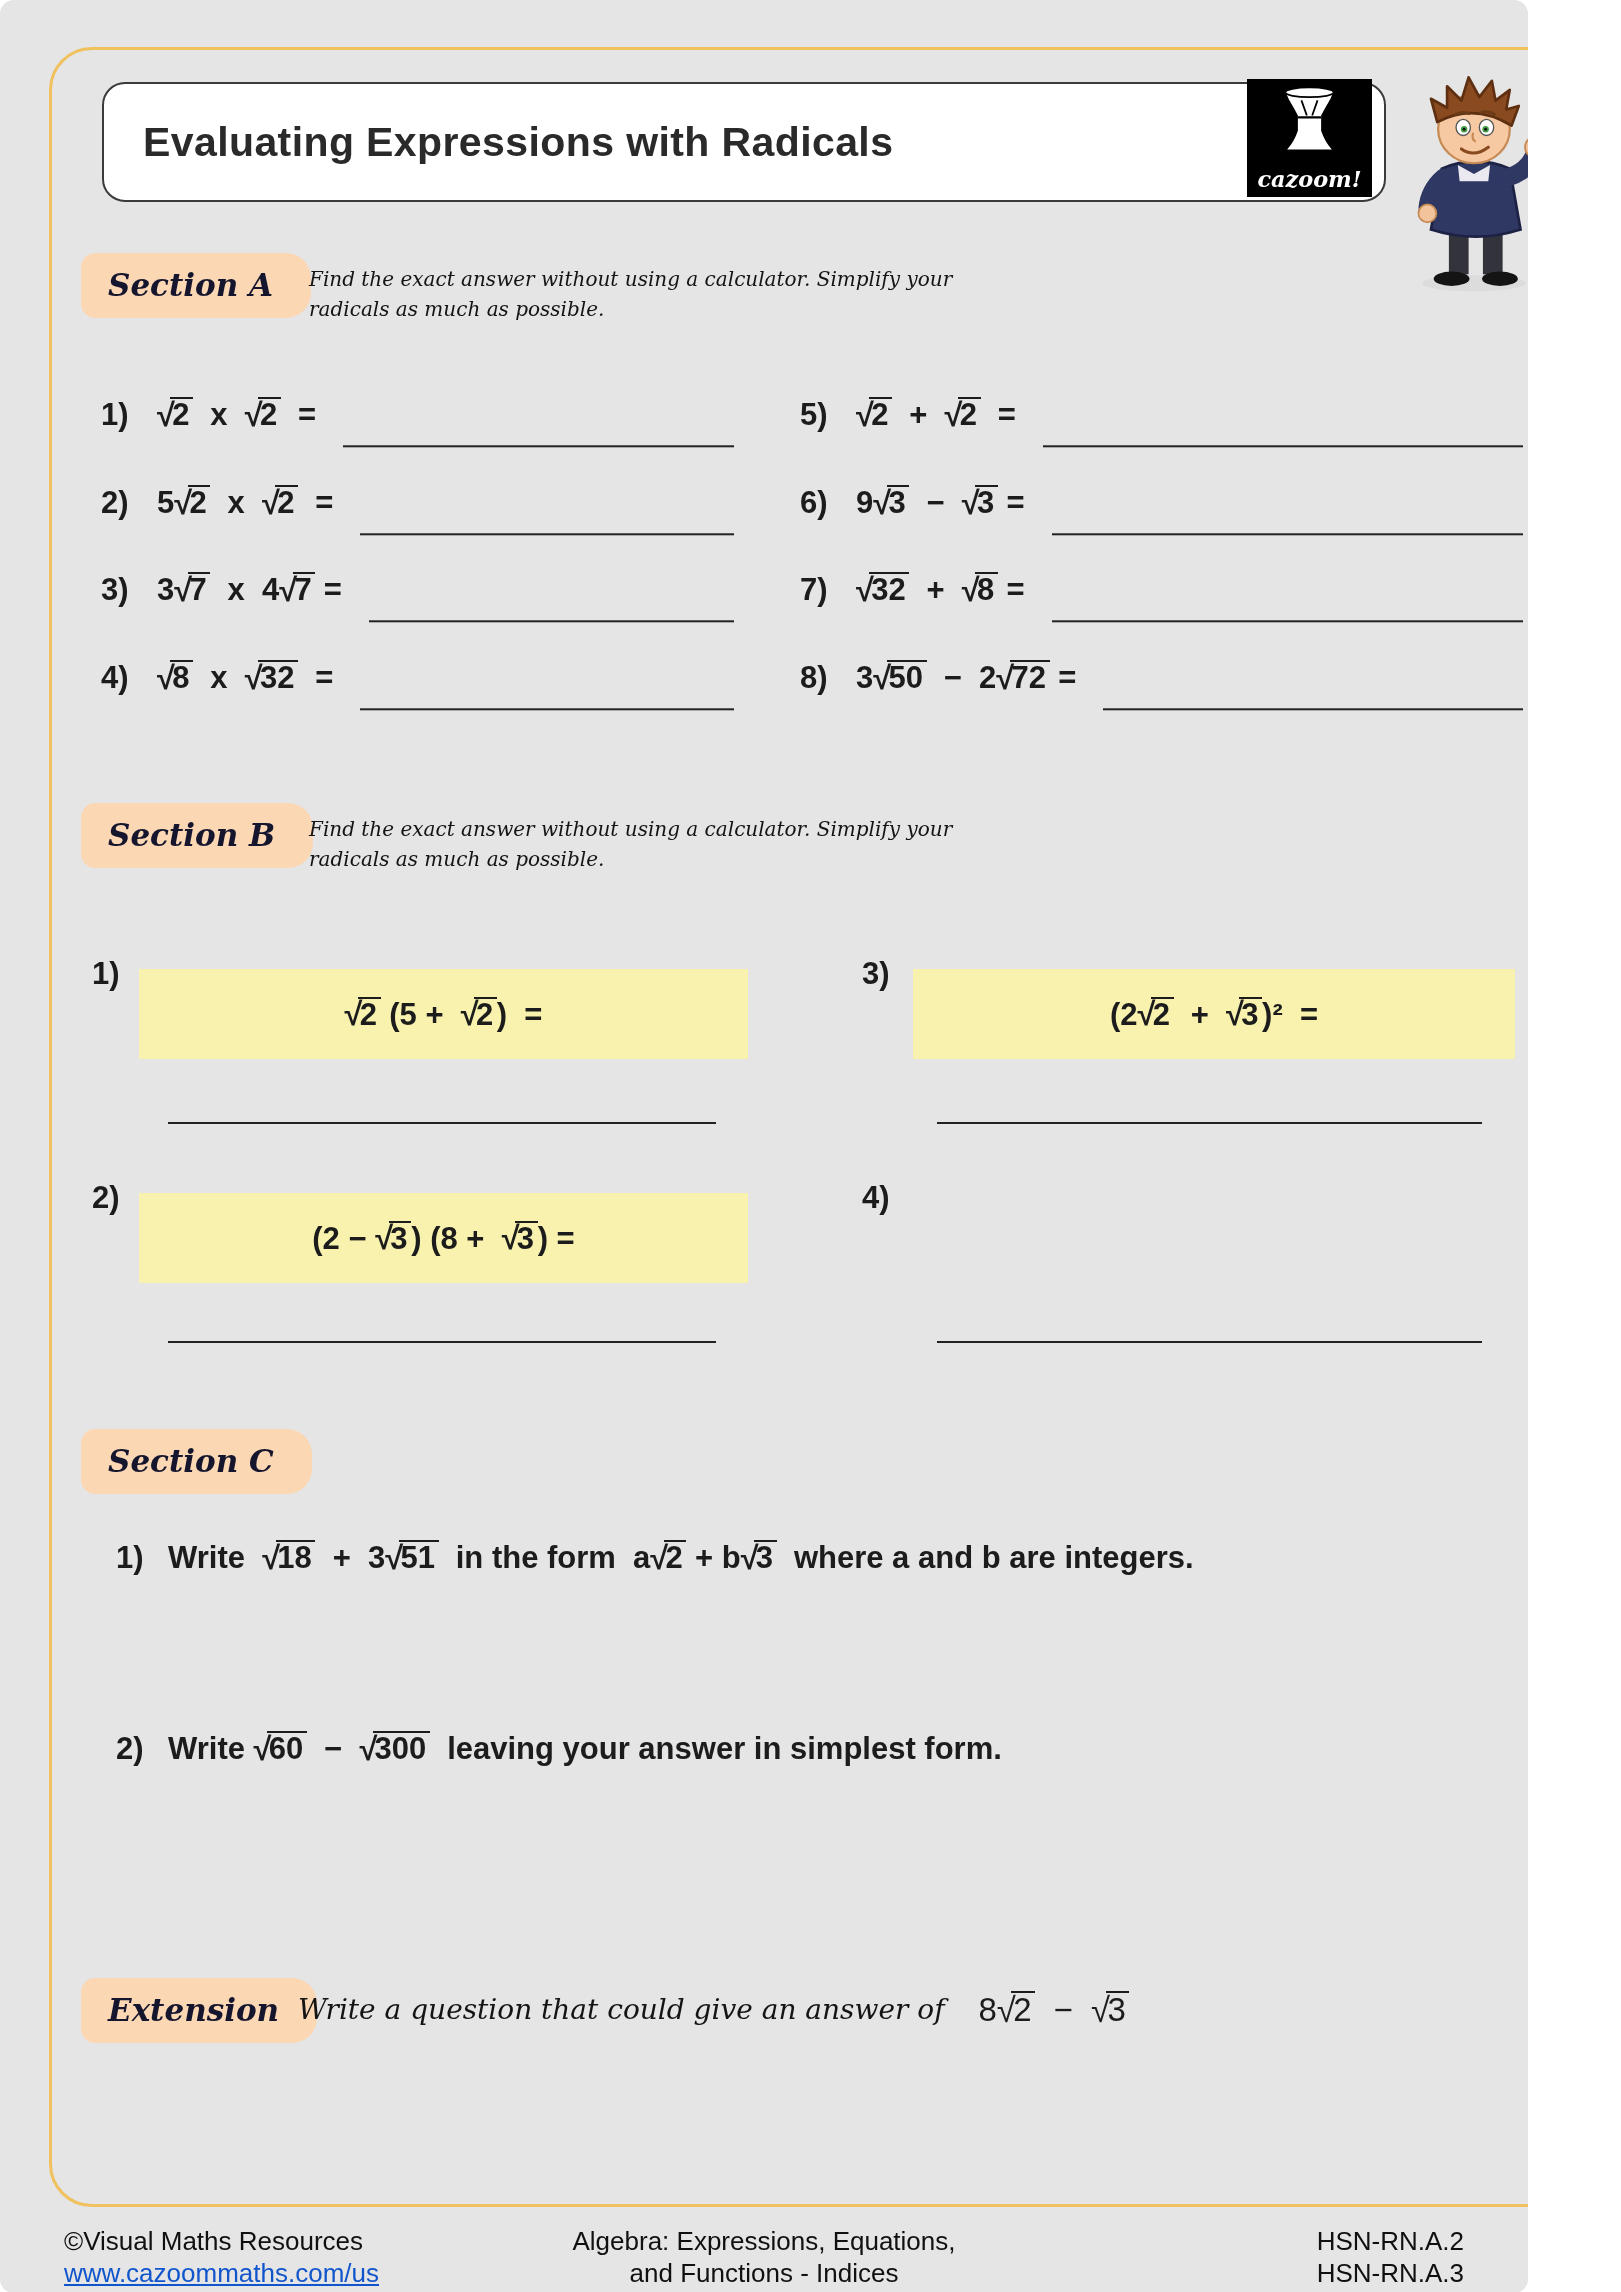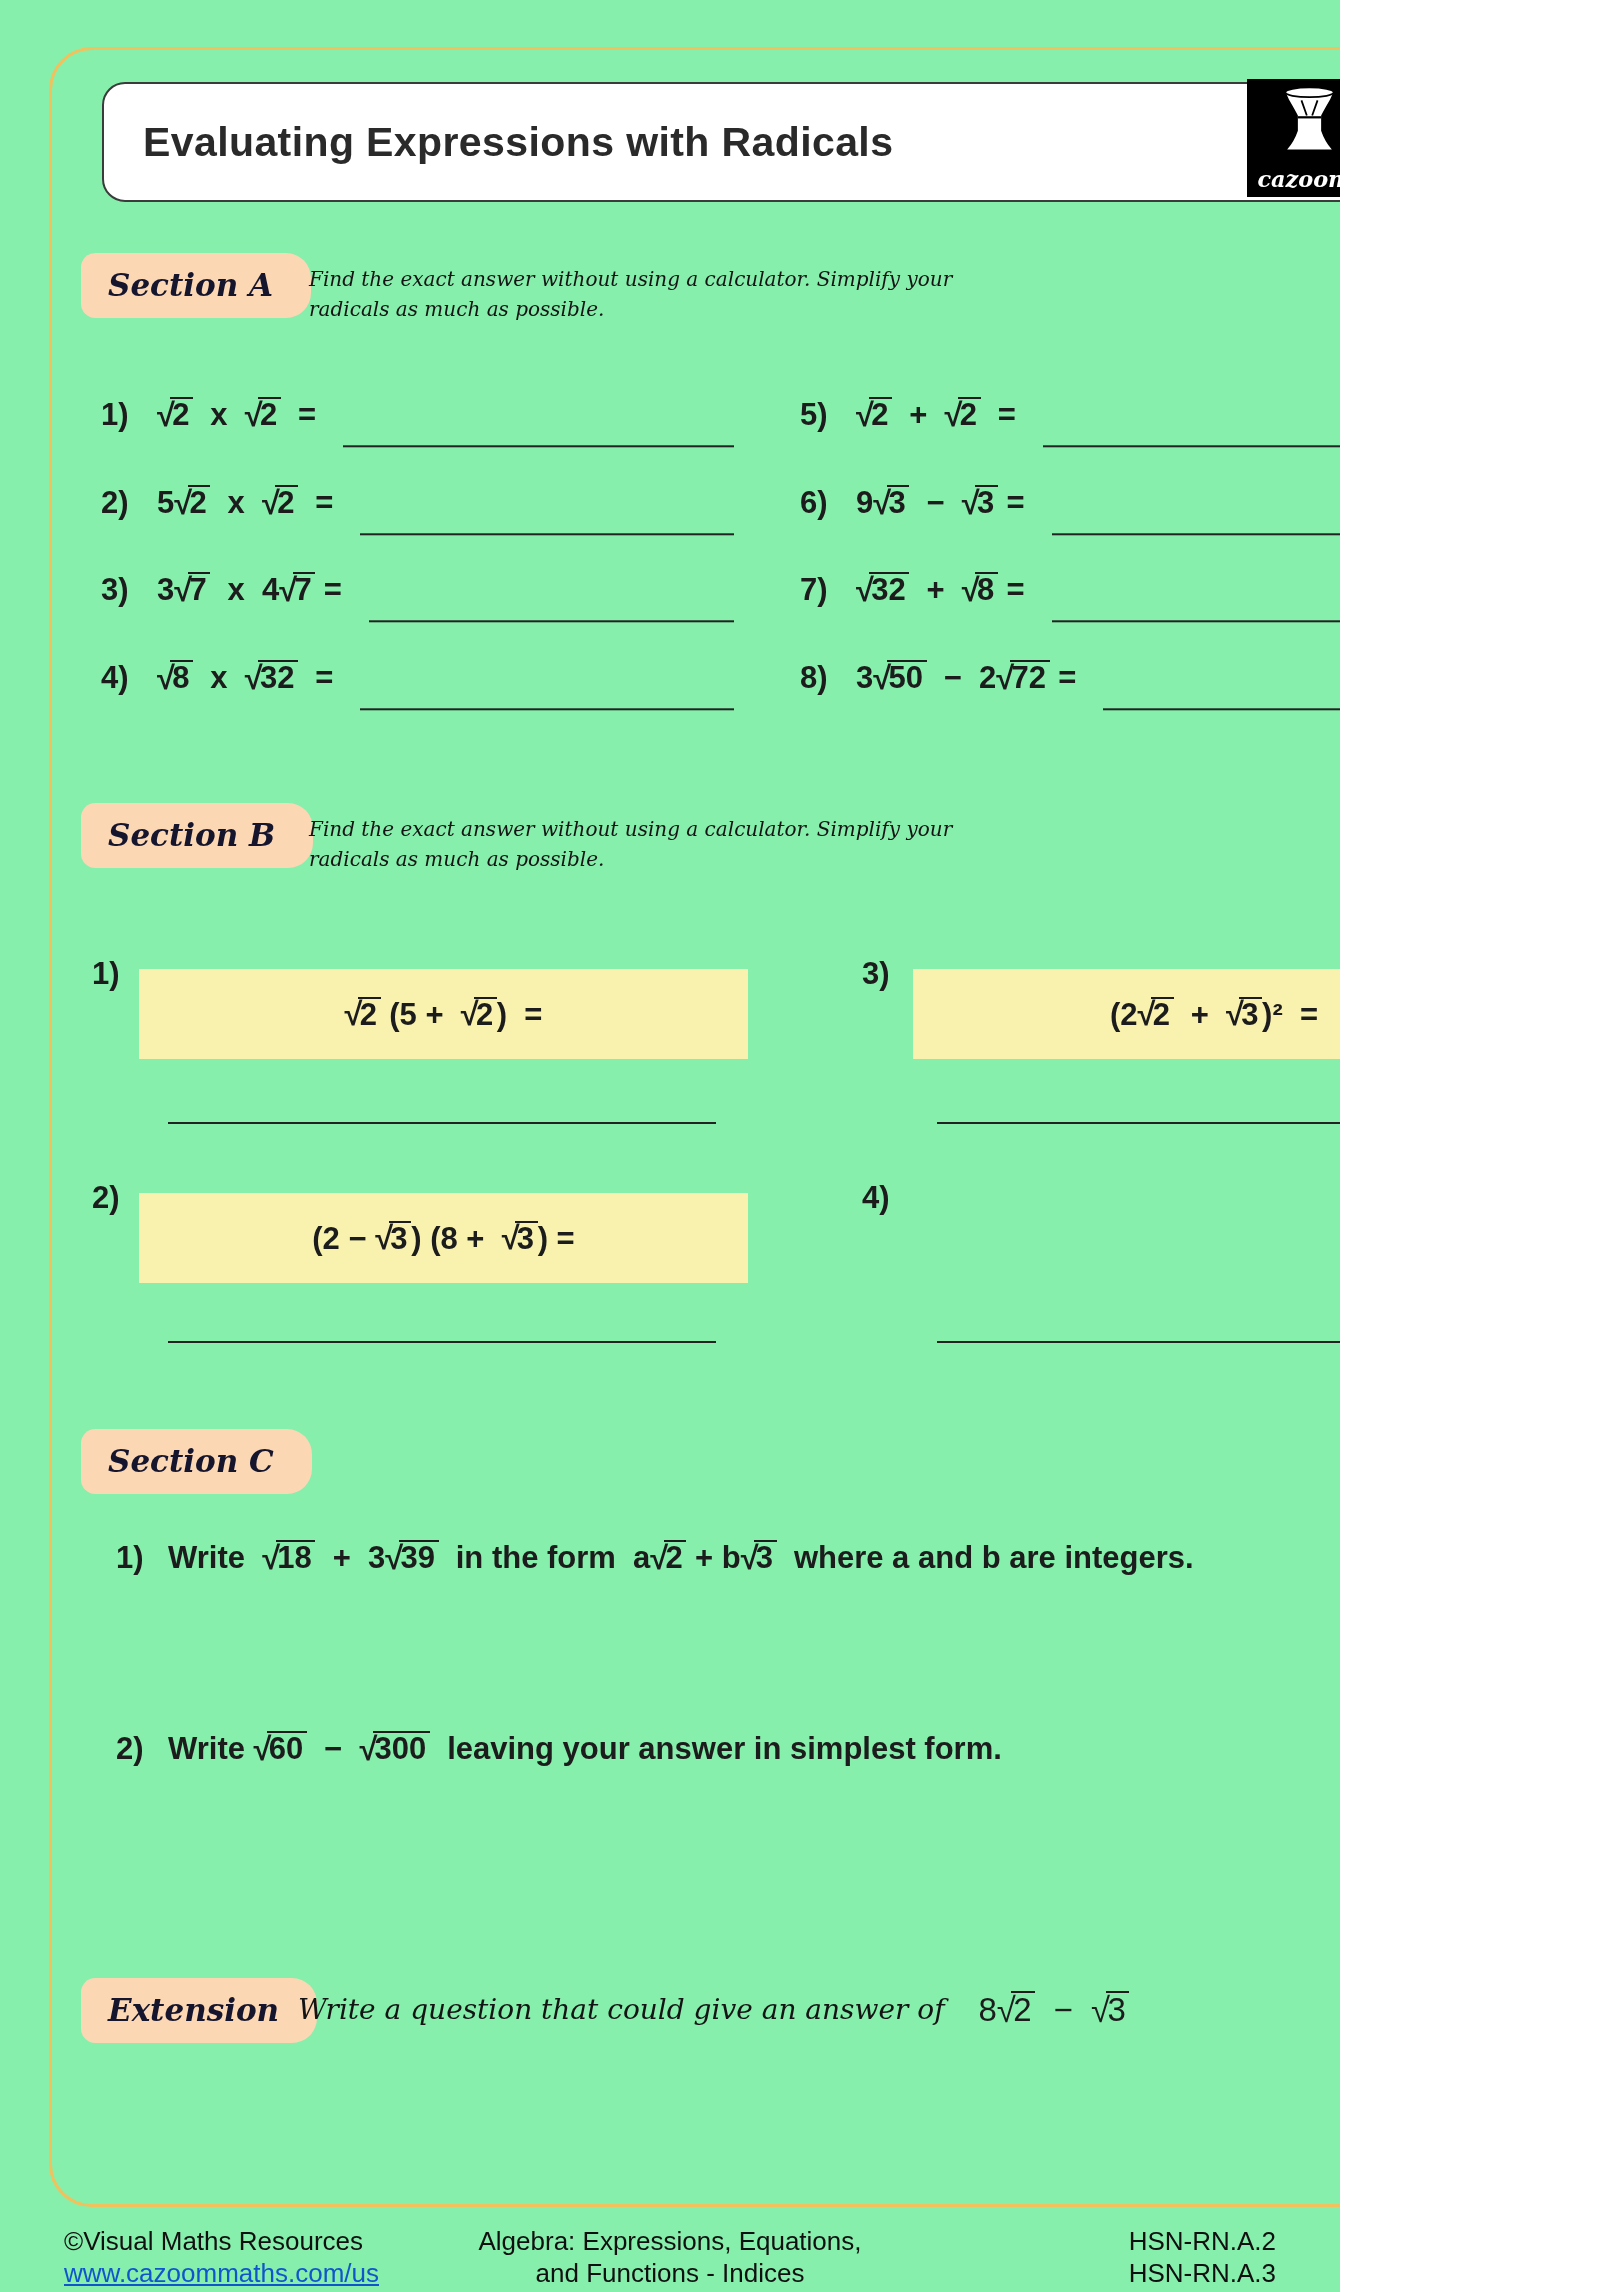--- a/index.html
+++ b/index.html
@@ -1,19 +1,19 @@
 <!DOCTYPE html>
 <html style="--frame: #f1c15d; --section-bg: #fbd7b4; --highlight: #f8f2ae; --link: #1155cc; --ink: #1c1c1c;font-size:14.3px"><head>
 <meta charset="utf-8">
 <style>
   * { margin:0; padding:0; box-sizing:border-box; }
   html,body { background:#ffffff; }
   body { font-family:"Liberation Sans", sans-serif; color:var(--ink,#1c1c1c); }
 
-  .page { position:relative; width:1340px; height:2293px; background:#86efac; overflow:hidden; }
+  .page { position:relative; width:1528px; height:2293px; background:#e5e5e5; overflow:hidden;border-radius:14px; }
 
   .frame {
     position:absolute; left:49px; top:47px; width:1522px; height:2160px;
     border:3.6px solid var(--frame,#f1c15d); border-radius:43px;
   }
 
   .title-box {
     position:absolute; left:102px; top:82px; width:1284px; height:120px;
     border:2.7px solid #3b3b3b; border-radius:23px; background:#fff;
     display:flex; align-items:center; padding-left:39px;
@@ -196,21 +196,21 @@
 
   <span class="bnum" style="left:862px;top:1180px">4)</span>
 
   <div class="bline" style="left:168px;top:1341px;width:548px"></div>
   <div class="bline" style="left:937px;top:1341px;width:545px"></div>
 
   <div class="sec-label" style="top:1429px">Section C</div>
 
   <div class="crow" style="left:116px;top:1539px">
     <span class="pnum">1)</span>
-    <span class="expr">Write  <span class="sq"><span class="sg">√</span><span class="rd">18</span></span>  +  3<span class="sq"><span class="sg">√</span><span class="rd">39</span></span>  in the form  a<span class="sq"><span class="sg">√</span><span class="rd">2</span></span> + b<span class="sq"><span class="sg">√</span><span class="rd">3</span></span>  where a and b are integers.</span>
+    <span class="expr">Write  <span class="sq"><span class="sg">√</span><span class="rd">18</span></span>  +  3<span class="sq"><span class="sg">√</span><span class="rd">51</span></span>  in the form  a<span class="sq"><span class="sg">√</span><span class="rd">2</span></span> + b<span class="sq"><span class="sg">√</span><span class="rd">3</span></span>  where a and b are integers.</span>
   </div>
   <div class="crow" style="left:116px;top:1730px">
     <span class="pnum">2)</span>
     <span class="expr">Write <span class="sq"><span class="sg">√</span><span class="rd">60</span></span>  −  <span class="sq"><span class="sg">√</span><span class="rd">300</span></span>  leaving your answer in simplest form.</span>
   </div>
 
   <div class="sec-label" style="top:1978px">Extension</div>
   <div class="ext-row" style="top:1990px">
     <span class="ext-prompt">Write a question that could give an answer of</span>
     <span class="ext-expr">8<span class="sq"><span class="sg">√</span><span class="rd">2</span></span>  −  <span class="sq"><span class="sg">√</span><span class="rd">3</span></span></span>

